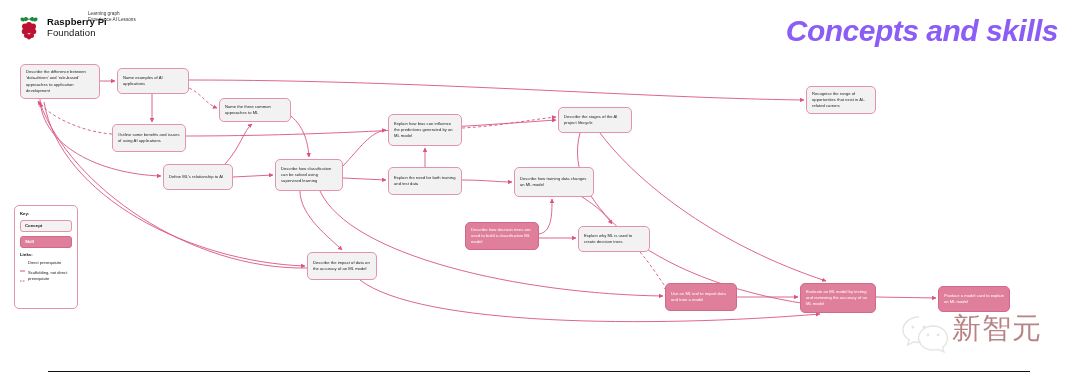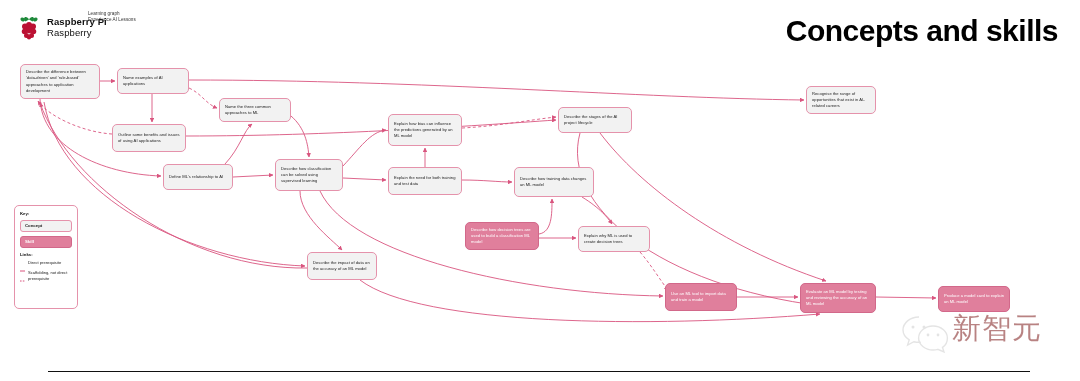--- a/index.html
+++ b/index.html
@@ -9,21 +9,21 @@
   
   #header{position:absolute;left:0;top:0;width:1080px;height:56px;}
   #logo-block{position:absolute;left:18px;top:16px;display:flex;align-items:center;gap:7px;}
   #rpi-mark{width:22px;height:24px;position:relative;flex:none;}
   #logo-text{line-height:1.12;}
   #logo-line1{font-size:9.5px;font-weight:700;color:#111;letter-spacing:.1px;}
   #logo-line2{font-size:9.5px;font-weight:400;color:#111;letter-spacing:.1px;}
   #subtitle-block{position:absolute;left:88px;top:11px;line-height:1.3;}
   #subtitle-block div{font-size:4.6px;color:#333;letter-spacing:.05px;}
   #page-title{position:absolute;right:22px;top:14px;font-size:30px;font-weight:700;
-              letter-spacing:-.5px;color:#000000;white-space:nowrap;}
+              letter-spacing:-.5px;color:#8b5cf6;white-space:nowrap;font-style:italic;}
 
   
   #graph{position:absolute;left:0;top:56px;width:1080px;height:305px;}
   #edges{position:absolute;left:0;top:0;width:1080px;height:305px;}
 
   .node{position:absolute;box-sizing:border-box;border-radius:5px;
         padding:4px 5px;font-size:4.1px;line-height:1.52;letter-spacing:.04px;
         overflow:hidden;display:flex;align-items:center;}
   .node span{display:block;width:100%;}
   .concept{background:#f2f2f2;border:0.8px solid #e592ab;color:#1c1c1c;}
@@ -74,21 +74,21 @@
           <circle cx="13" cy="31" r="5.5"></circle>
             <circle cx="31" cy="31" r="5.5"></circle>
           <circle cx="17" cy="39" r="5"></circle>
             <circle cx="27" cy="39" r="5"></circle>
           <circle cx="22" cy="43" r="4.2"></circle>
         </g>
       </svg>
     </div>
     <div id="logo-text">
       <div id="logo-line1">Raspberry Pi</div>
-      <div id="logo-line2">Raspberry</div>
+      <div id="logo-line2">Foundation</div>
     </div>
   </div>
   <div id="subtitle-block">
     <div>Learning graph</div>
     <div>Experience AI Lessons</div>
   </div>
   <div id="page-title">Concepts and skills</div>
 </div>
 
 <div id="graph">

